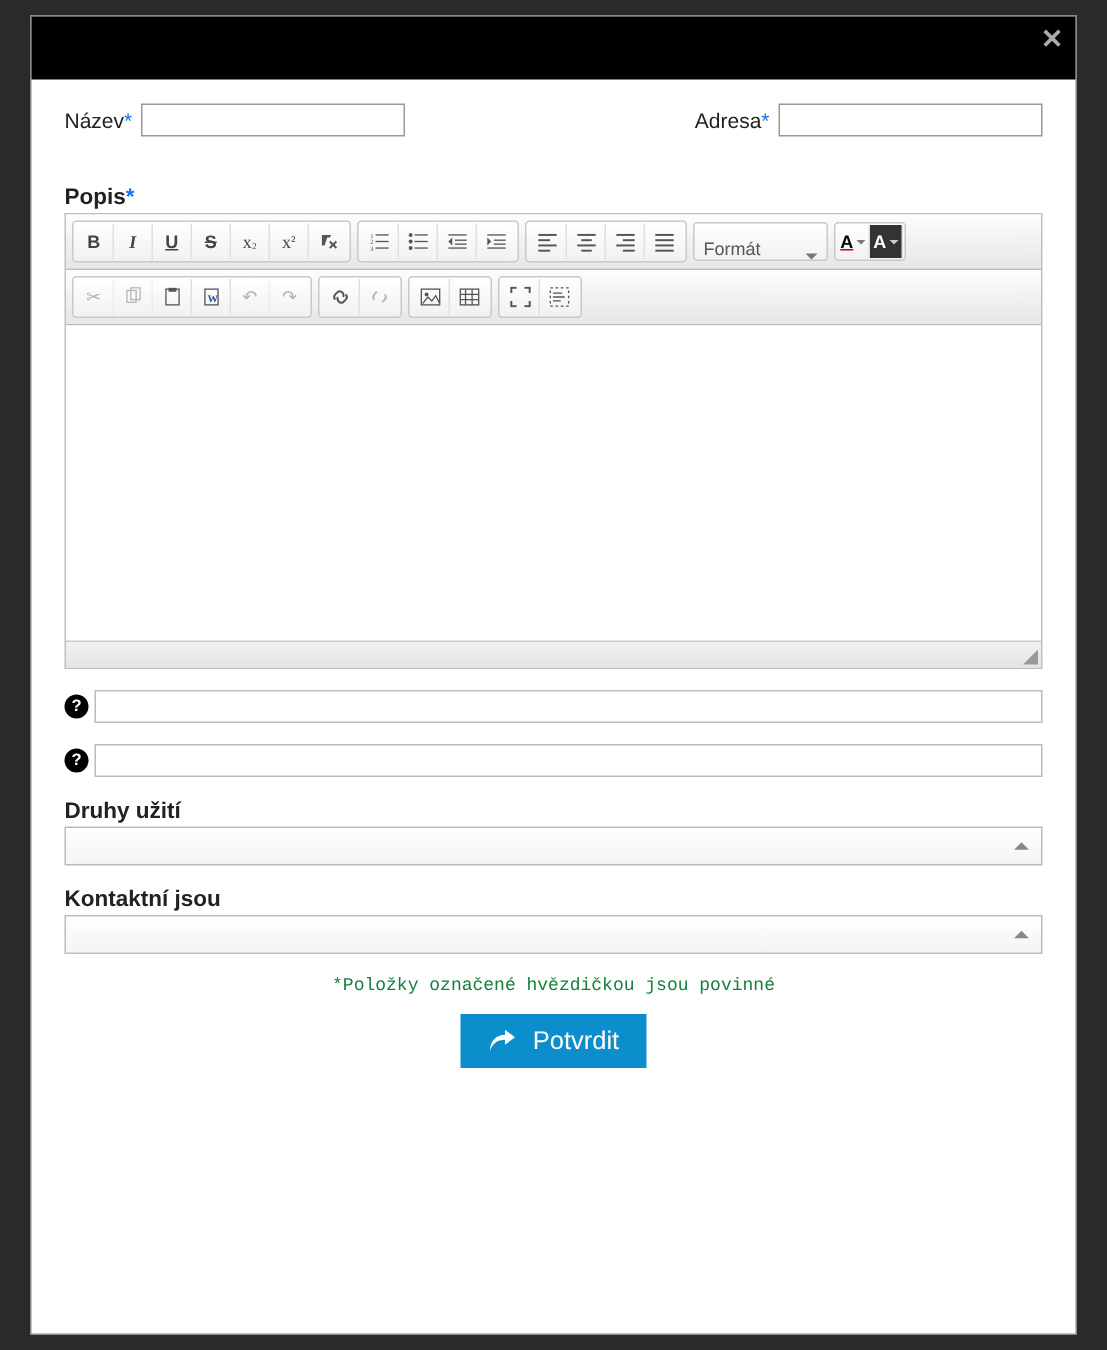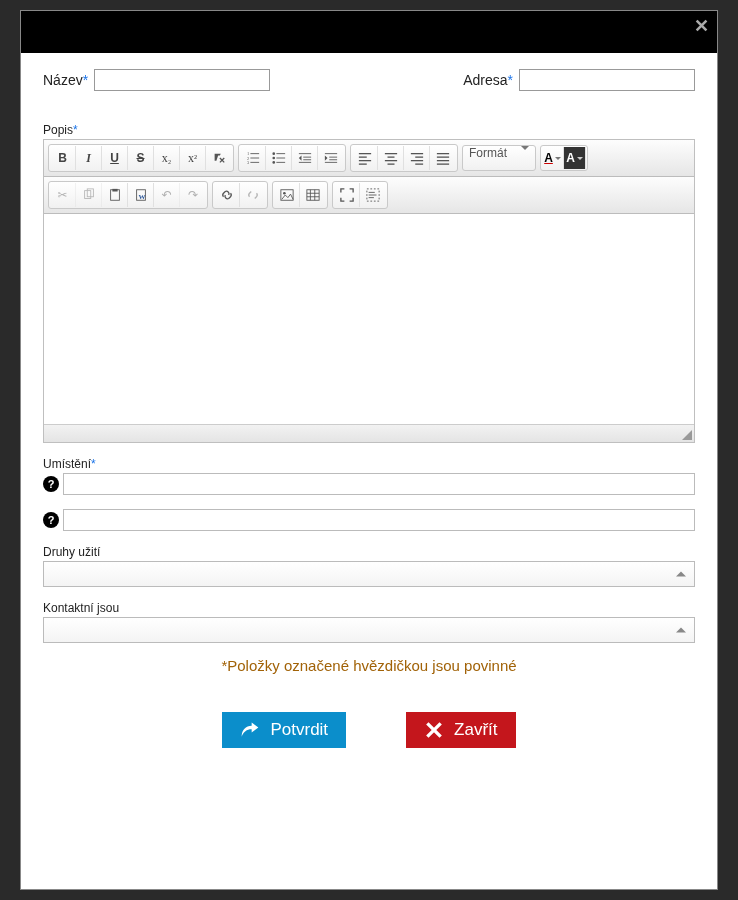--- a/index.html
+++ b/index.html
@@ -64,21 +64,21 @@
 input.text {
   height: 22px;
   border: 1px solid #999;
   padding: 1px 4px;
   font-size: 13px;
 }
 .in-nazev { width: 176px; }
 .in-zkratka { width: 176px; }
 
 .field-block { margin-bottom: 14px; }
-.field-block .label { font-weight: normal; font-size: 12px; display: block; margin-bottom: 2px; }
+.field-block .label { font-weight: bold; font-size: 15px; display: block; margin-bottom: 2px; }
 
 
 .editor {
   border: 1px solid #bfbfbf;
 }
 .toolbar {
   background: linear-gradient(#fdfdfd, #e6e6e6);
   border-bottom: 1px solid #bcbcbc;
   padding: 4px 4px;
   display: flex;
@@ -106,30 +106,30 @@
   font-family: Georgia, serif;
 }
 .tb-btn:last-child { border-right: none; }
 .tb-btn svg { width: 14px; height: 14px; }
 .tb-btn.bold { font-weight: bold; font-family: Arial; }
 .tb-btn.italic { font-style: italic; font-weight: bold; }
 .tb-btn.under { text-decoration: underline; font-weight: bold; font-family: Arial; }
 .tb-btn.strike { text-decoration: line-through; font-weight: bold; font-family: Arial; }
 .tb-format {
   display: flex;
-  align-items: flex-start;
+  align-items: flex-end;
   background: linear-gradient(#fff,#f1f1f1);
   border: 1px solid #c9c9c9;
   border-radius: 3px;
   height: 26px;
   padding: 0 6px;
   font-size: 12px;
   color: #555;
   cursor: pointer;
-  gap: 14px;
+  gap: 30px;
 }
 .tb-format .caret {
   width: 0; height: 0;
   border-left: 4px solid transparent;
   border-right: 4px solid transparent;
   border-top: 4px solid #777;
 }
 .tb-color {
   display: flex;
   background: linear-gradient(#fff,#f1f1f1);
@@ -198,41 +198,41 @@
 .combo .caret {
   position:absolute; right:8px; top:50%; transform:translateY(-50%);
   width:0;height:0;
   border-left:5px solid transparent;
   border-right:5px solid transparent;
   border-bottom:5px solid #888;
 }
 
 .required-note {
   text-align:center;
-  font-size: 15px;
-  color:#a16207;
+  font-size: 12px;
+  color:#15803d;
   margin: 8px 0 12px;
+  font-family: Liberation Mono, monospace;
 }
 .actions {
   display:flex;
   justify-content:center;
   gap: 60px;
   margin-bottom: 20px;
 }
 .btn {
   display:flex;
   align-items:center;
   gap:10px;
   padding: 8px 18px;
   color:#fff;
   font-size:17px;
   border:none;
   cursor:pointer;
   font-family: inherit;
-  margin-top: 26px;
 }
 .btn-primary { background:#0b8ecb; }
 .btn-danger { background:#c4161c; }
 .btn svg { width:20px; height:20px; fill:#fff; }
 
 .sub { font-size: 10px; vertical-align: sub; }
 .sup { font-size: 10px; vertical-align: super; }
 </style>
 </head>
 <body>
@@ -441,23 +441,20 @@
         </div>
 
         <div class="editor-area"></div>
         <div class="editor-footer">
           <div class="resize-handle"></div>
         </div>
       </div>
     </div>
 
     <div class="field-block">
-      <span class="label">
-        <span>Umístění</span><span class="req">*</span>
-      </span>
       <div class="with-help">
         <span class="help-icon">?</span>
         <input class="full-input" value="" style="">
       </div>
     </div>
 
 
     <div class="field-block">
       <div class="with-help">
         <span class="help-icon">?</span>
@@ -481,22 +478,16 @@
 
     <div class="required-note">*Položky označené hvězdičkou jsou povinné</div>
 
     <div class="actions">
       <button class="btn btn-primary">
         <svg viewBox="0 0 24 24">
             <path d="M14 3 L22 9 L14 15 L14 11 C8 11 4 14 2 20 C2 12 7 7 14 7 Z"></path>
           </svg>
         <span>Potvrdit</span>
       </button>
-      <button class="btn btn-danger">
-        <svg viewBox="0 0 24 24">
-            <path d="M4 4 L20 20 M20 4 L4 20" stroke="#fff" stroke-width="4" fill="none"></path>
-          </svg>
-        <span>Zavřít</span>
-      </button>
     </div>
 
   </div>
 </div>
 
 </body></html>

